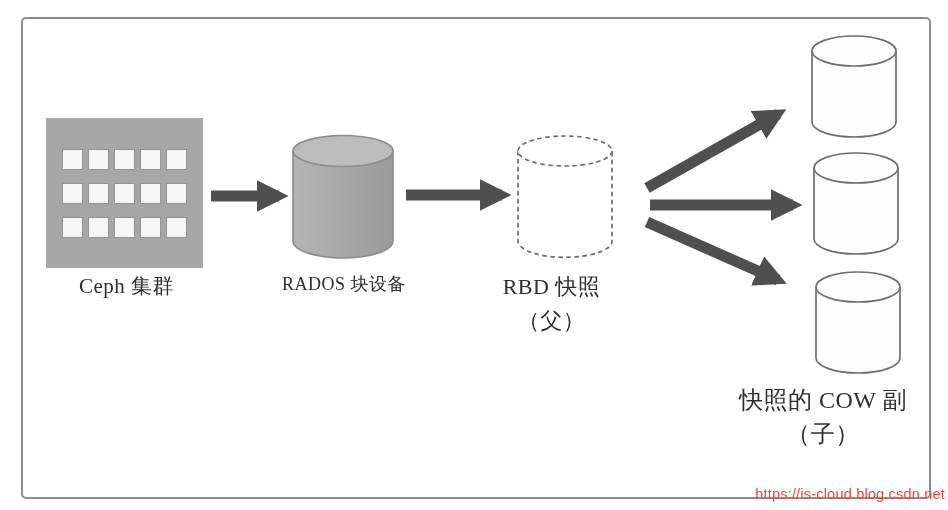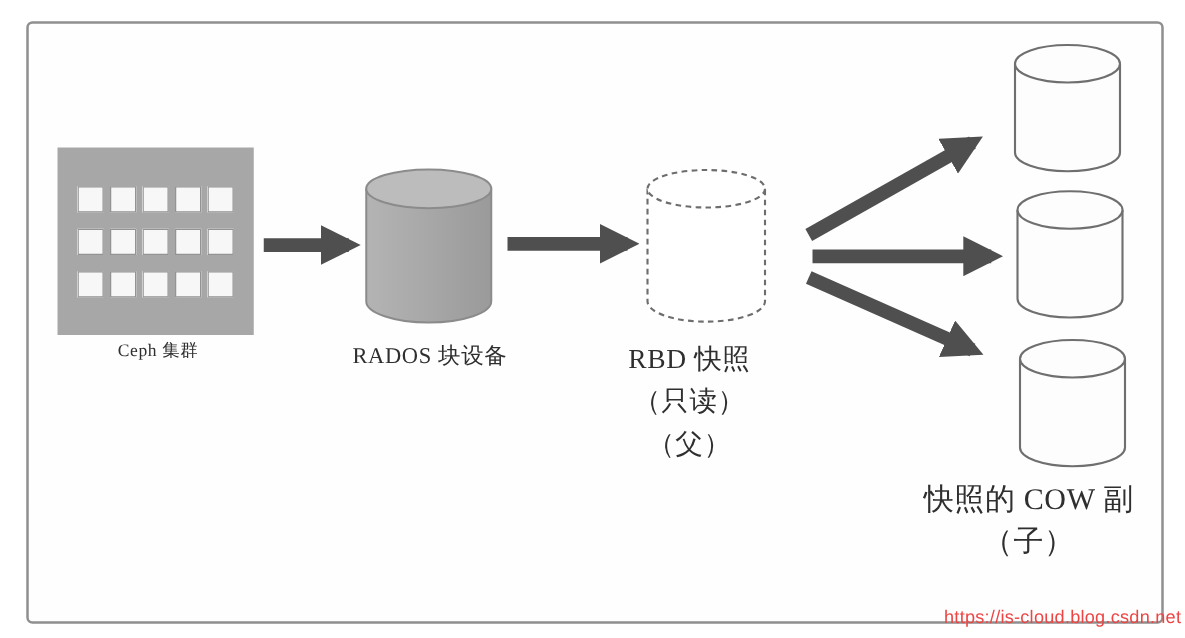--- a/index.html
+++ b/index.html
@@ -20,21 +20,21 @@
     column-gap:5px;row-gap:13px;
   }
   .cluster .sq{
     width:21px;height:21px;background:#f7f7f7;
     box-shadow:inset 0 0 0 1px #939393;
   }
   
   .lbl{
     color:#2f2f2f;text-align:center;letter-spacing:0.5px;
   }
-  .lbl-ceph{left:34px;top:272px;width:185px;font-size:14px;}
+  .lbl-ceph{left:34px;top:272px;width:185px;font-size:21px;}
   .lbl-rados{left:238px;top:272px;width:212px;font-size:18px;}
   .lbl-rbd{left:484px;top:270px;width:135px;font-size:22px;line-height:34px;}
   .lbl-cow{left:710px;top:383px;width:226px;font-size:24px;line-height:34px;}
   .watermark{
     left:700px;top:486px;width:245px;text-align:right;
     font-family:"Liberation Sans", sans-serif;
     font-size:14.5px;color:#ef4444;letter-spacing:0.2px;z-index:5;
   }
   svg{display:block;}
   .overlay{left:0;top:0;pointer-events:none;z-index:2;}
@@ -104,21 +104,20 @@
   <line x1="650" y1="205" x2="793" y2="205" stroke="#4f4f4f" stroke-width="11" marker-end="url(#ah)"></line>
   <line x1="647" y1="222" x2="778" y2="280" stroke="#4f4f4f" stroke-width="11" marker-end="url(#ah)"></line>
 </svg>
 
 <div class="abs lbl lbl-ceph">Ceph 集群</div>
 
 <div class="abs lbl lbl-rados">RADOS 块设备</div>
 
 <div class="abs lbl lbl-rbd">
   <div>RBD 快照</div>
-  <div>（只读）</div>
   <div>（父）</div>
 </div>
 
 <div class="abs lbl lbl-cow">
   <div>快照的 COW 副</div>
   <div>（子）</div>
 </div>
 
 <div class="abs watermark">https://is-cloud.blog.csdn.net</div>
 

